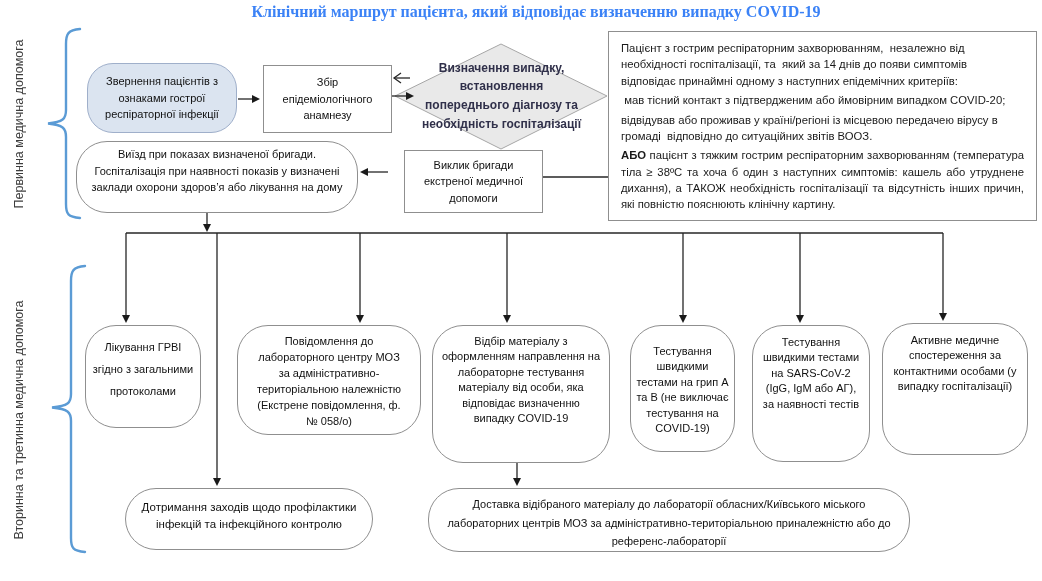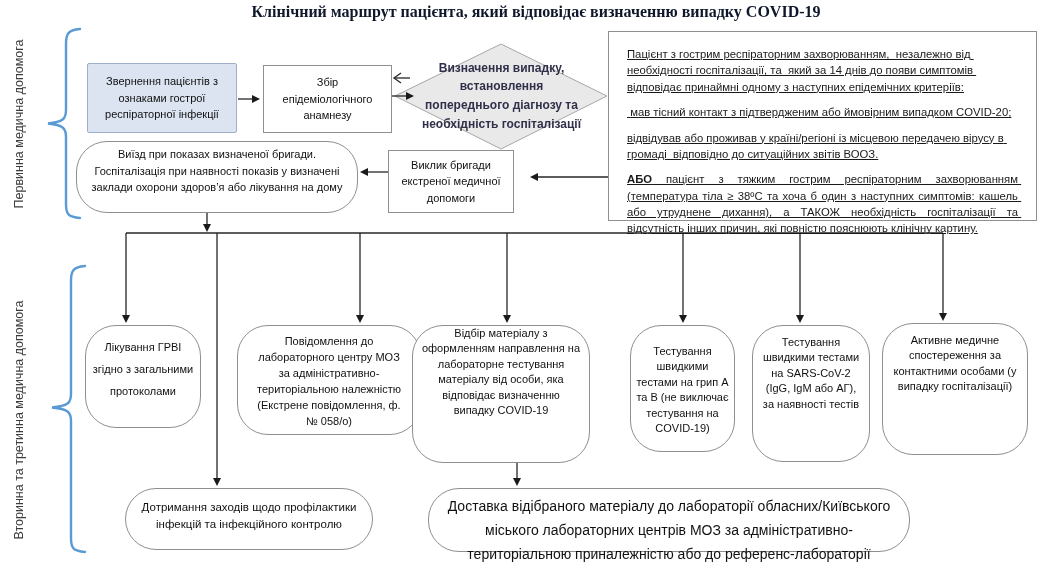--- a/index.html
+++ b/index.html
@@ -2,38 +2,38 @@
 <html><head>
 <meta charset="utf-8">
 <style>
   html,body{margin:0;padding:0;background:#fff;}
   #stage{
     position:relative;width:1042px;height:581px;background:#fff;overflow:hidden;
     font-family:"Liberation Sans","DejaVu Sans",sans-serif;color:#1a1a1a;
   }
   .title{
     position:absolute;left:30px;top:3px;width:1012px;text-align:center;
-    font-family:"Liberation Serif","DejaVu Serif",serif;font-weight:bold;font-size:16px;color:#0f172a;
+    font-family:"Liberation Serif","DejaVu Serif",serif;font-weight:bold;font-size:16px;color:#3b82f6;
   }
   svg.layer{position:absolute;left:0;top:0;pointer-events:none;}
   .box{
     position:absolute;box-sizing:border-box;border:1px solid #8f8f8f;background:#fff;
     display:flex;align-items:center;justify-content:center;text-align:center;
     font-size:11px;line-height:1.45;color:#111;
   }
   .top-align{align-items:flex-start;border-radius:31px;}
   .rounded{
-    border-radius:2px;background:#dbe4f0;border-color:#9fafca;
+    border-radius:26px;background:#dbe4f0;border-color:#9fafca;
   }
   .bigbox{
     position:absolute;box-sizing:border-box;border:1px solid #8f8f8f;background:#fff;
     left:608px;top:31px;width:429px;height:190px;padding:5px 9px;
     font-size:11.3px;line-height:1.45;text-align:left;
   }
-  .bigbox p{margin:9px;white-space:pre-wrap;text-decoration:underline;}
+  .bigbox p{margin:3px;white-space:pre-wrap;}
   .bigbox p.just{text-align:justify;}
   .vlabel{
     position:absolute;transform:rotate(-90deg);transform-origin:center;
     white-space:nowrap;text-align:center;font-size:12.5px;color:#3d3d3d;height:16px;line-height:16px;
   }
   .diamond-text{
     position:absolute;left:420px;top:58px;width:163px;height:76px;
     display:flex;align-items:center;justify-content:center;text-align:center;
     font-size:12px;line-height:1.55;font-weight:600;color:#30304a;
   }
@@ -111,25 +111,25 @@
   <div class="diamond-text">Визначення випадку, встановлення попереднього діагнозу та необхідність госпіталізації</div>
 
   <div class="bigbox">
     <p>Пацієнт з гострим респіраторним захворюванням,  незалежно від необхідності госпіталізації, та  який за 14 днів до появи симптомів відповідає принаймні одному з наступних епідемічних критеріїв:</p>
     <p> мав тісний контакт з підтвердженим або ймовірним випадком COVID-20;</p>
     <p>відвідував або проживав у країні/регіоні із місцевою передачею вірусу в громаді  відповідно до ситуаційних звітів ВООЗ.</p>
     <p class="just"><b>АБО</b><span> пацієнт з тяжким гострим респіраторним захворюванням (температура тіла ≥ 38ºС та хоча б один з наступних симптомів: кашель або утруднене дихання), а ТАКОЖ необхідність госпіталізації та відсутність інших причин, які повністю пояснюють клінічну картину.</span></p>
   </div>
 
   <div class="box top-align" style="left:76px;top:141px;width:282px;height:72px;padding:4px 8px;line-height:1.5;">Виїзд при показах визначеної бригади.  Госпіталізація при наявності показів  у визначені заклади охорони здоров’я або лікування на дому</div>
-  <div class="box" style="left:388px;top:150px;width:126px;height:63px;padding:8px 6px;line-height:1.5;">Виклик  бригади екстреної медичної допомоги</div>
+  <div class="box" style="left:404px;top:150px;width:139px;height:63px;padding:8px 6px;line-height:1.5;">Виклик  бригади екстреної медичної допомоги</div>
 
   <div class="box top-align" style="left:85px;top:325px;width:116px;height:103px;padding:10px 6px 0;line-height:2.0;">Лікування ГРВІ згідно з загальними протоколами</div>
   <div class="box top-align" style="left:237px;top:325px;width:184px;height:110px;padding:8px 18px 0;line-height:1.45;">Повідомлення до лабораторного центру МОЗ за адміністративно-територіальною належністю (Екстрене повідомлення,  ф. № 058/о)</div>
-  <div class="box top-align" style="left:412px;top:325px;width:178px;height:138px;padding:0 8px 0;line-height:1.4;">Відбір матеріалу  з оформленням направлення на лабораторне тестування матеріалу від особи, яка відповідає визначенню випадку COVID-19</div>
+  <div class="box top-align" style="left:432px;top:325px;width:178px;height:138px;padding:8px 8px 0;line-height:1.4;">Відбір матеріалу  з оформленням направлення на лабораторне тестування матеріалу від особи, яка відповідає визначенню випадку COVID-19</div>
   <div class="box top-align" style="left:630px;top:325px;width:105px;height:127px;padding:18px 4px 0;line-height:1.4;">Тестування швидкими тестами на грип А та В (не виключає тестування на COVID-19)</div>
   <div class="box top-align" style="left:752px;top:325px;width:118px;height:137px;padding:9px 6px 0;line-height:1.4;">Тестування швидкими тестами на SARS-CoV-2 (IgG, IgM або АГ), за наявності тестів</div>
   <div class="box top-align" style="left:882px;top:323px;width:146px;height:132px;padding:9px 0 0;line-height:1.4;">Активне медичне спостереження за контактними особами (у випадку госпіталізації)</div>
 
   <div class="box top-align" style="left:125px;top:488px;width:248px;height:62px;padding:10px 10px 0;font-size:11.5px;line-height:1.5;">Дотримання заходів щодо профілактики інфекцій та інфекційного контролю</div>
-  <div class="box top-align" style="left:428px;top:488px;width:482px;height:64px;padding:6px 10px 16px;font-size:14px;line-height:1.7;">Доставка відібраного матеріалу до лабораторії обласних/Київського міського лабораторних центрів МОЗ за адміністративно-територіальною приналежністю або до референс-лабораторії</div>
+  <div class="box top-align" style="left:428px;top:488px;width:482px;height:64px;padding:6px 10px 16px;font-size:11px;line-height:1.7;">Доставка відібраного матеріалу до лабораторії обласних/Київського міського лабораторних центрів МОЗ за адміністративно-територіальною приналежністю або до референс-лабораторії</div>
 
 </div>
 
 </body></html>

